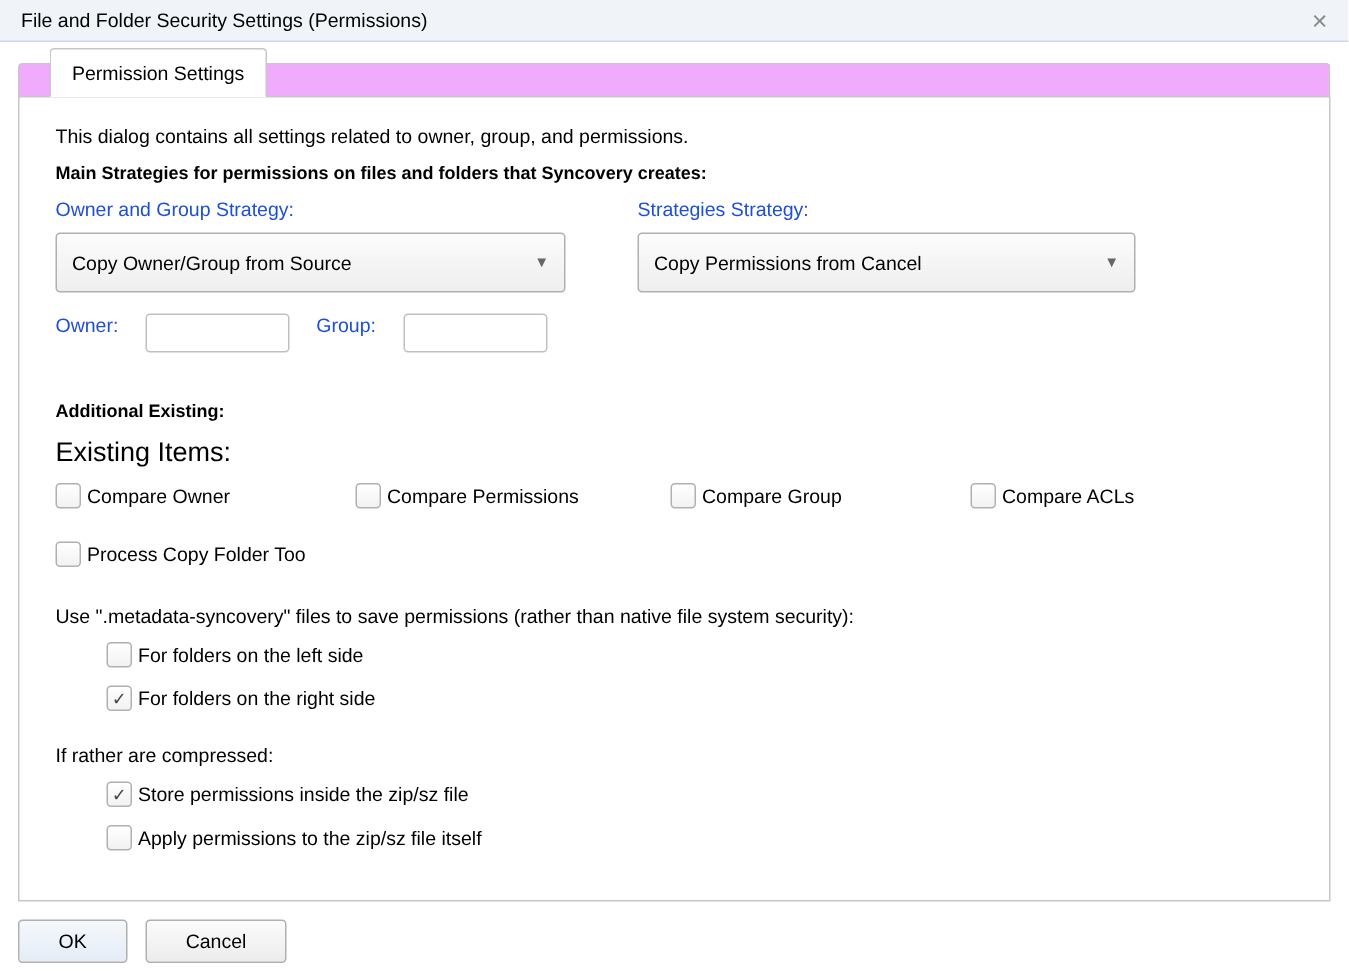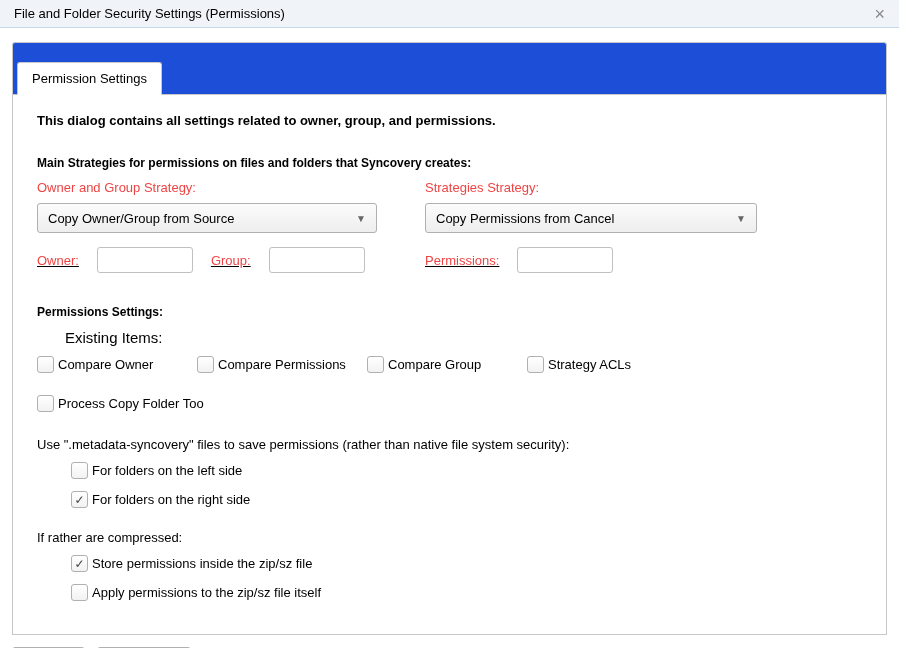--- a/index.html
+++ b/index.html
@@ -32,26 +32,27 @@
       line-height: 1;
     }
     .content-wrap {
       padding: 14px 12px 8px 12px;
     }
     .tab-container {
       position: relative;
     }
     .tab-header {
       display: flex;
-      background: #1d4ed8;
+      background: #f0abfc;
       border: 1px solid #c7c7c7;
       border-bottom: none;
       border-radius: 3px 3px 0 0;
       align-items: flex-end;
-      height: 52px;
+      height: 22px;
+      padding-left: 16px;
     }
     .tab {
       background: #ffffff;
       border: 1px solid #c7c7c7;
       border-bottom: 1px solid #ffffff;
       border-radius: 3px 3px 0 0;
       padding: 8px 14px;
       margin-left: 4px;
       margin-top: 4px;
       margin-bottom: -1px;
@@ -61,22 +62,22 @@
       z-index: 2;
     }
     .tab-panel {
       border: 1px solid #c7c7c7;
       background: #ffffff;
       padding: 18px 24px 30px 24px;
       min-height: 510px;
     }
     .dialog-desc {
       font-size: 13px;
-      font-weight: bold;
-      margin-bottom: 28px;
+      font-weight: normal;
+      margin-bottom: 10px;
     }
     .section-heading {
       font-size: 12px;
       font-weight: bold;
       margin-bottom: 10px;
     }
     .strategy-row {
       display: flex;
       gap: 48px;
       margin-left: 0;
@@ -87,63 +88,61 @@
       gap: 8px;
     }
     .strategy-col-left {
       width: 340px;
     }
     .strategy-col-right {
       width: 332px;
     }
     .field-label {
       font-size: 13px;
-      color: #ef4444;
+      color: #1d4ed8;
     }
     .dropdown {
       display: flex;
       justify-content: space-between;
       align-items: center;
       border: 1px solid #b0b0b0;
       background: linear-gradient(#fcfcfc, #eeeeee);
       border-radius: 3px;
-      padding: 9px 10px;
+      padding: 19px 10px;
       height: 30px;
       font-size: 13px;
       cursor: pointer;
     }
     .dropdown-caret {
       font-size: 10px;
       color: #666;
     }
     .inline-fields {
       display: flex;
       gap: 18px;
-      align-items: center;
       margin-top: 6px;
-      text-decoration: underline;
     }
     .text-input {
       border: 1px solid #c0c0c0;
       border-radius: 3px;
       height: 26px;
       width: 96px;
       padding: 2px 6px;
       font-size: 13px;
     }
     .spacer-lg {
       height: 32px;
     }
     .sub-label {
-      font-size: 15px;
+      font-size: 18px;
       margin-bottom: 10px;
-      margin-left: 28px;
     }
     .checkbox-row {
       display: flex;
+      gap: 40px;
       align-items: center;
       margin-bottom: 6px;
     }
     .checkbox {
       display: inline-flex;
       align-items: center;
       gap: 4px;
       font-size: 13px;
       cursor: pointer;
     }
@@ -224,49 +223,45 @@
             <input class="text-input" type="text" style="">
           </div>
         </div>
 
         <div class="strategy-col strategy-col-right">
           <span class="field-label">Strategies Strategy:</span>
           <div class="dropdown">
             <span>Copy Permissions from Cancel</span>
             <span class="dropdown-caret">▼</span>
           </div>
-          <div class="inline-fields">
-            <span class="field-label">Permissions:</span>
-            <input class="text-input" type="text" style="">
-          </div>
         </div>
       </div>
 
       <div class="spacer-lg"></div>
 
-      <div class="section-heading">Permissions Settings:</div>
+      <div class="section-heading">Additional Existing:</div>
 
       <div class="sub-label">Existing Items:</div>
 
       <div class="checkbox-row">
         <label class="checkbox" style="width:160px">
           <span class="checkbox-box"></span>
           <span>Compare Owner</span>
         </label>
         <label class="checkbox" style="width:170px">
           <span class="checkbox-box"></span>
           <span>Compare Permissions</span>
         </label>
         <label class="checkbox" style="width:160px">
           <span class="checkbox-box"></span>
           <span>Compare Group</span>
         </label>
         <label class="checkbox">
           <span class="checkbox-box"></span>
-          <span>Strategy ACLs</span>
+          <span>Compare ACLs</span>
         </label>
       </div>
 
       <div style="height:16px"></div>
 
       <label class="checkbox">
         <span class="checkbox-box"></span>
         <span>Process Copy Folder Too</span>
       </label>
 

